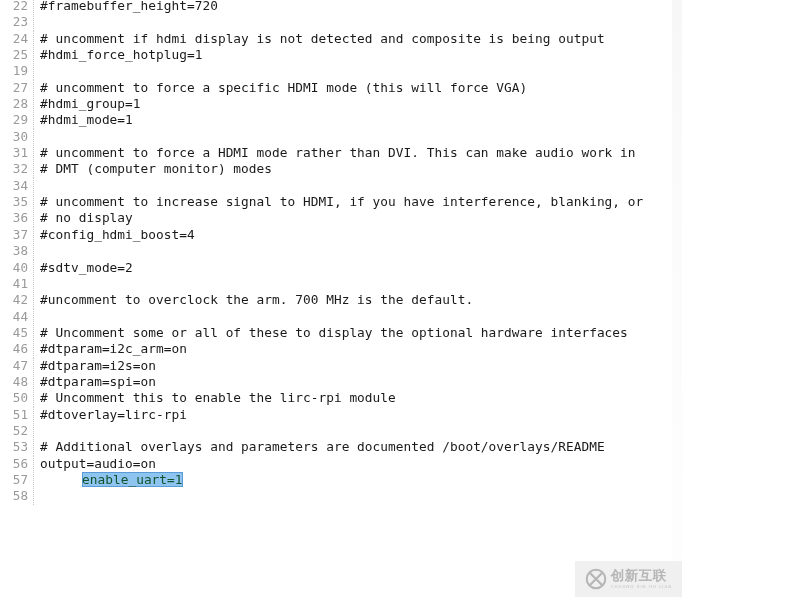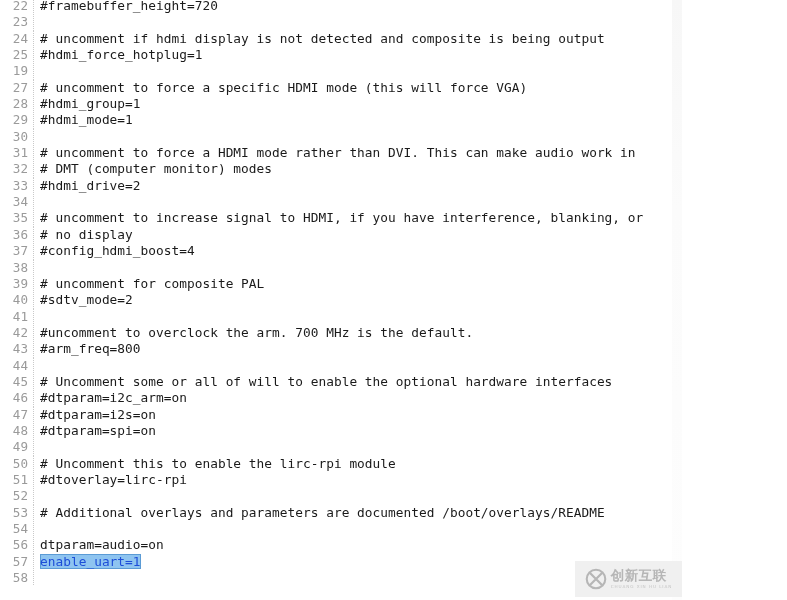--- a/index.html
+++ b/index.html
@@ -83,23 +83,24 @@
     line-height: 16.35px;
     color: #1a1a1a;
     font-family: "DejaVu Sans Mono", "Liberation Mono", monospace;
     letter-spacing: 0.03px;
     overflow: hidden;
   }
 
   
   .sel {
     background: #8ec4f0;
-    color: #1d4ed8;
+    color: #14532d;
     box-shadow: 0 0 0 1px #5b9bd5 inset;
     padding: 0 0 0 0;
+    margin-left: 42px;
   }
 
   
   #watermark {
     position: absolute;
     right: 0px;
     bottom: 3px;
     width: 107px;
     height: 36px;
     background: #efefef;
@@ -164,43 +165,38 @@
       <div class="code-line"><div class="line-no">23</div><div class="gutter-sep"></div><div class="line-text"></div></div>
       <div class="code-line"><div class="line-no">24</div><div class="gutter-sep"></div><div class="line-text"># uncomment if hdmi display is not detected and composite is being output</div></div>
       <div class="code-line"><div class="line-no">25</div><div class="gutter-sep"></div><div class="line-text">#hdmi_force_hotplug=1</div></div>
       <div class="code-line"><div class="line-no">19</div><div class="gutter-sep"></div><div class="line-text"></div></div>
       <div class="code-line"><div class="line-no">27</div><div class="gutter-sep"></div><div class="line-text"># uncomment to force a specific HDMI mode (this will force VGA)</div></div>
       <div class="code-line"><div class="line-no">28</div><div class="gutter-sep"></div><div class="line-text">#hdmi_group=1</div></div>
       <div class="code-line"><div class="line-no">29</div><div class="gutter-sep"></div><div class="line-text">#hdmi_mode=1</div></div>
       <div class="code-line"><div class="line-no">30</div><div class="gutter-sep"></div><div class="line-text"></div></div>
       <div class="code-line"><div class="line-no">31</div><div class="gutter-sep"></div><div class="line-text"># uncomment to force a HDMI mode rather than DVI. This can make audio work in</div></div>
       <div class="code-line"><div class="line-no">32</div><div class="gutter-sep"></div><div class="line-text"># DMT (computer monitor) modes</div></div>
-      <div class="code-line"><div class="line-no">33</div><div class="gutter-sep"></div><div class="line-text">#hdmi_drive=2</div></div>
       <div class="code-line"><div class="line-no">34</div><div class="gutter-sep"></div><div class="line-text"></div></div>
       <div class="code-line"><div class="line-no">35</div><div class="gutter-sep"></div><div class="line-text"># uncomment to increase signal to HDMI, if you have interference, blanking, or</div></div>
       <div class="code-line"><div class="line-no">36</div><div class="gutter-sep"></div><div class="line-text"># no display</div></div>
       <div class="code-line"><div class="line-no">37</div><div class="gutter-sep"></div><div class="line-text">#config_hdmi_boost=4</div></div>
       <div class="code-line"><div class="line-no">38</div><div class="gutter-sep"></div><div class="line-text"></div></div>
-      <div class="code-line"><div class="line-no">39</div><div class="gutter-sep"></div><div class="line-text"># uncomment for composite PAL</div></div>
       <div class="code-line"><div class="line-no">40</div><div class="gutter-sep"></div><div class="line-text">#sdtv_mode=2</div></div>
       <div class="code-line"><div class="line-no">41</div><div class="gutter-sep"></div><div class="line-text"></div></div>
       <div class="code-line"><div class="line-no">42</div><div class="gutter-sep"></div><div class="line-text">#uncomment to overclock the arm. 700 MHz is the default.</div></div>
-      <div class="code-line"><div class="line-no">43</div><div class="gutter-sep"></div><div class="line-text">#arm_freq=800</div></div>
       <div class="code-line"><div class="line-no">44</div><div class="gutter-sep"></div><div class="line-text"></div></div>
-      <div class="code-line"><div class="line-no">45</div><div class="gutter-sep"></div><div class="line-text"># Uncomment some or all of will to enable the optional hardware interfaces</div></div>
+      <div class="code-line"><div class="line-no">45</div><div class="gutter-sep"></div><div class="line-text"># Uncomment some or all of these to display the optional hardware interfaces</div></div>
       <div class="code-line"><div class="line-no">46</div><div class="gutter-sep"></div><div class="line-text">#dtparam=i2c_arm=on</div></div>
       <div class="code-line"><div class="line-no">47</div><div class="gutter-sep"></div><div class="line-text">#dtparam=i2s=on</div></div>
       <div class="code-line"><div class="line-no">48</div><div class="gutter-sep"></div><div class="line-text">#dtparam=spi=on</div></div>
-      <div class="code-line"><div class="line-no">49</div><div class="gutter-sep"></div><div class="line-text"></div></div>
       <div class="code-line"><div class="line-no">50</div><div class="gutter-sep"></div><div class="line-text"># Uncomment this to enable the lirc-rpi module</div></div>
       <div class="code-line"><div class="line-no">51</div><div class="gutter-sep"></div><div class="line-text">#dtoverlay=lirc-rpi</div></div>
       <div class="code-line"><div class="line-no">52</div><div class="gutter-sep"></div><div class="line-text"></div></div>
       <div class="code-line"><div class="line-no">53</div><div class="gutter-sep"></div><div class="line-text"># Additional overlays and parameters are documented /boot/overlays/README</div></div>
-      <div class="code-line"><div class="line-no">54</div><div class="gutter-sep"></div><div class="line-text"></div></div>
-      <div class="code-line"><div class="line-no">56</div><div class="gutter-sep"></div><div class="line-text">dtparam=audio=on</div></div>
+      <div class="code-line"><div class="line-no">56</div><div class="gutter-sep"></div><div class="line-text">output=audio=on</div></div>
       <div class="code-line"><div class="line-no">57</div><div class="gutter-sep"></div><div class="line-text"><span class="sel">enable_uart=1</span></div></div>
       <div class="code-line"><div class="line-no">58</div><div class="gutter-sep"></div><div class="line-text"></div></div>
     </div>
 
   <div id="watermark">
     <div class="wm-mark">
       <svg viewBox="0 0 32 32" width="22" height="22" aria-hidden="true">
         <circle cx="16" cy="16" r="13.5" fill="none" stroke="#b0b0b0" stroke-width="3"></circle>
         <path d="M8 8 L24 24 M24 8 L8 24" stroke="#b0b0b0" stroke-width="3.2" fill="none" stroke-linecap="round"></path>
         <path d="M16 3 A13 13 0 0 1 29 16 L16 16 Z" fill="#ffffff" opacity="0"></path>

